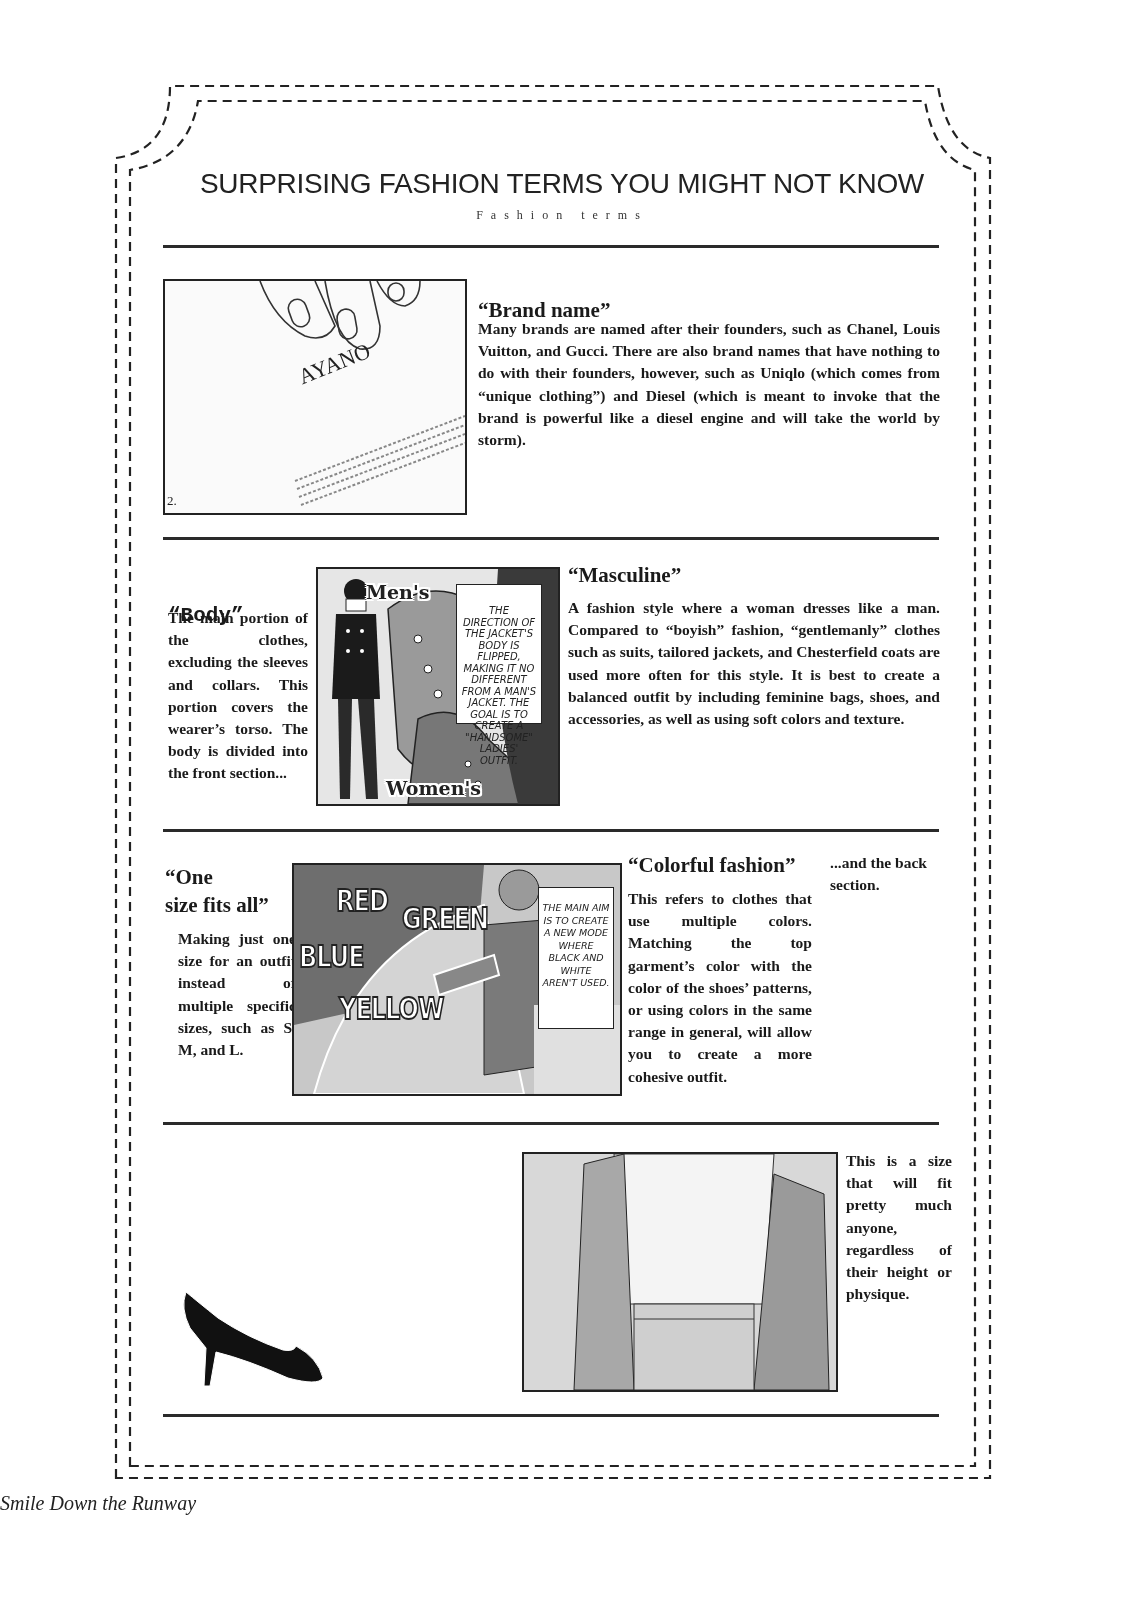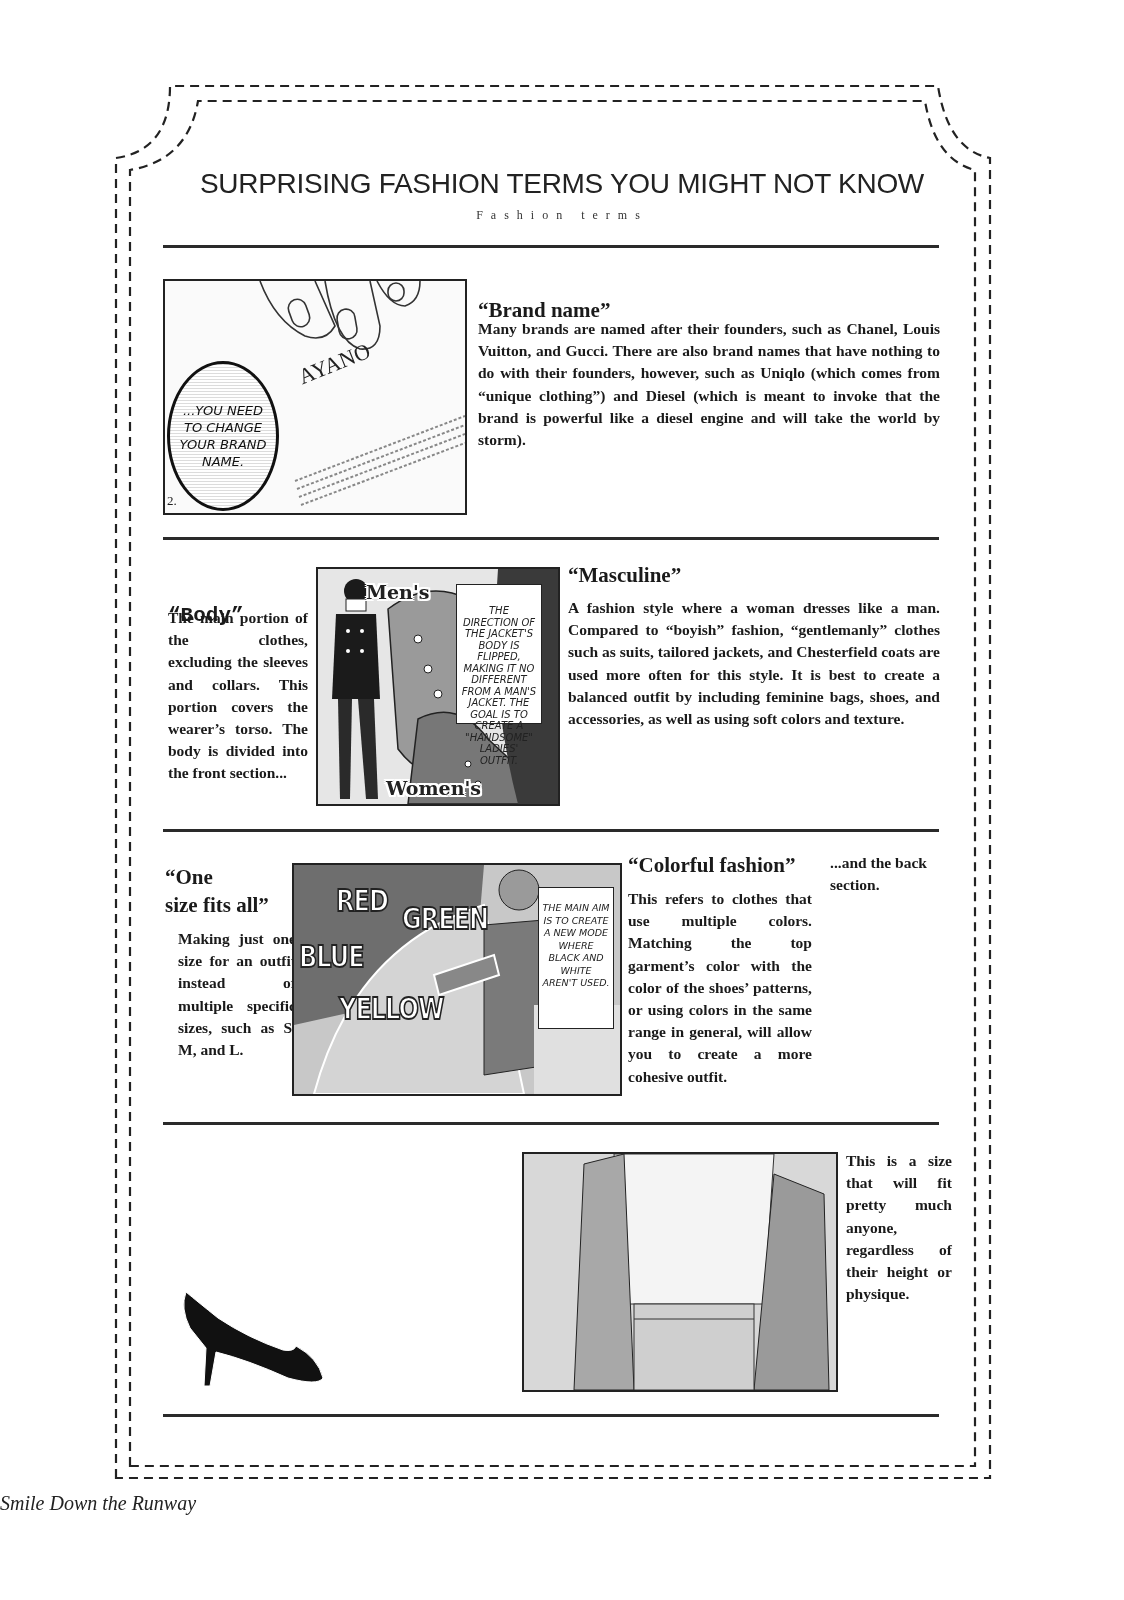--- a/index.html
+++ b/index.html
@@ -48,23 +48,20 @@
       <rect x="223" y="2" width="16" height="18" rx="8"></rect>
     </g>
     <g stroke="#888" stroke-width="2" stroke-dasharray="3 2">
       <line x1="130" y1="200" x2="300" y2="135"></line>
       <line x1="132" y1="208" x2="300" y2="144"></line>
       <line x1="134" y1="216" x2="300" y2="153"></line>
       <line x1="136" y1="224" x2="300" y2="162"></line>
     </g>
   </svg>
   <div class="abs" style="left:132px; top:70px; font-family:'Liberation Serif',serif; font-size:22px; transform:rotate(-22deg); color:#222;">AYANO</div>
-  <div class="bubble" style="left:2px; top:80px; width:112px; height:150px; font-size:13px; line-height:17px; display:flex; align-items:center; justify-content:center; padding:0 6px; box-sizing:border-box;">
-    <span>...YOU NEED TO CHANGE YOUR BRAND NAME.</span>
-  </div>
   <div class="abs" style="left:2px; top:212px; font-size:13px; font-family:'Liberation Serif',serif;">2.</div>
 </div>
 
 <div class="abs h" style="left:478px; top:298px;">“Brand name”</div>
 <div class="abs p j" style="left:478px; top:318px; width:462px;">Many brands are named after their founders, such as Chanel, Louis Vuitton, and Gucci. There are also brand names that have nothing to do with their founders, however, such as Uniqlo (which comes from “unique clothing”) and Diesel (which is meant to invoke that the brand is powerful like a diesel engine and will take the world by storm).</div>
 
 <div class="abs rule" style="top:537px;"></div>
 
 <div class="abs h" style="left:168px; top:604px;font-family:Liberation Mono, monospace;">“Body”</div>
 <div class="abs p j" style="left:168px; top:607px; width:140px;">The main portion of the clothes, excluding the sleeves and collars. This portion covers the wearer’s torso. The body is divided into the front section...</div>

